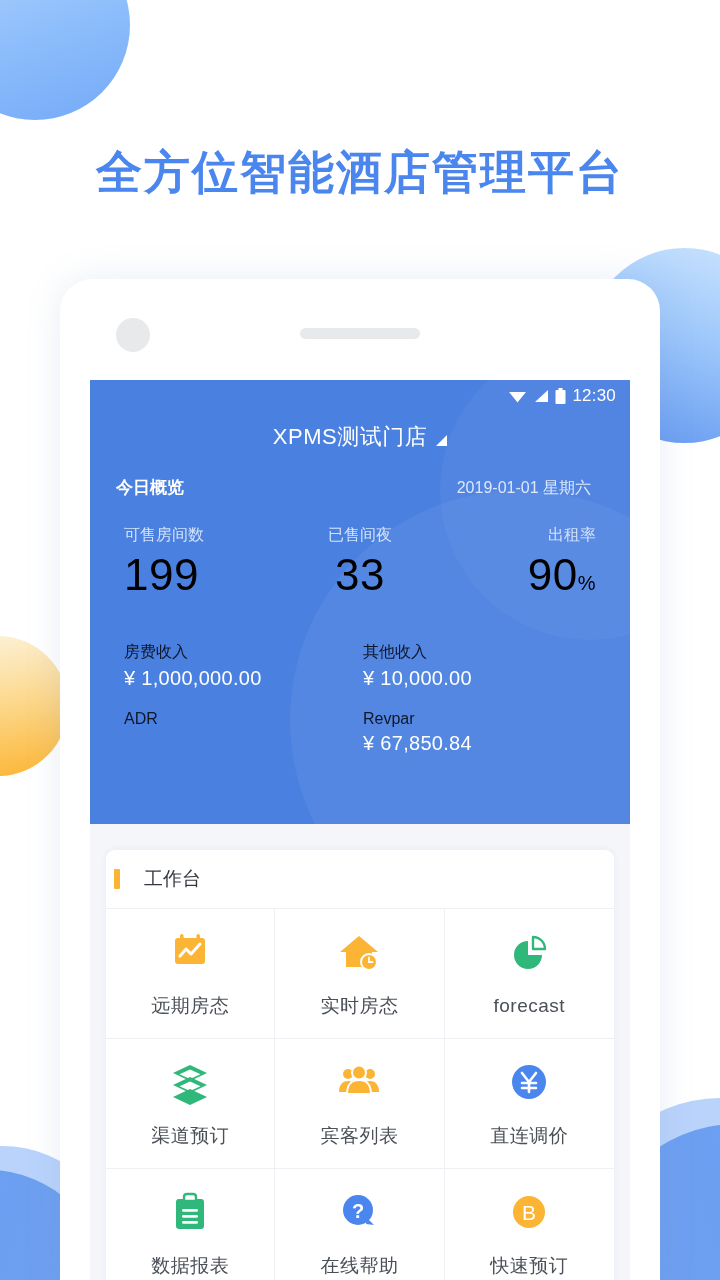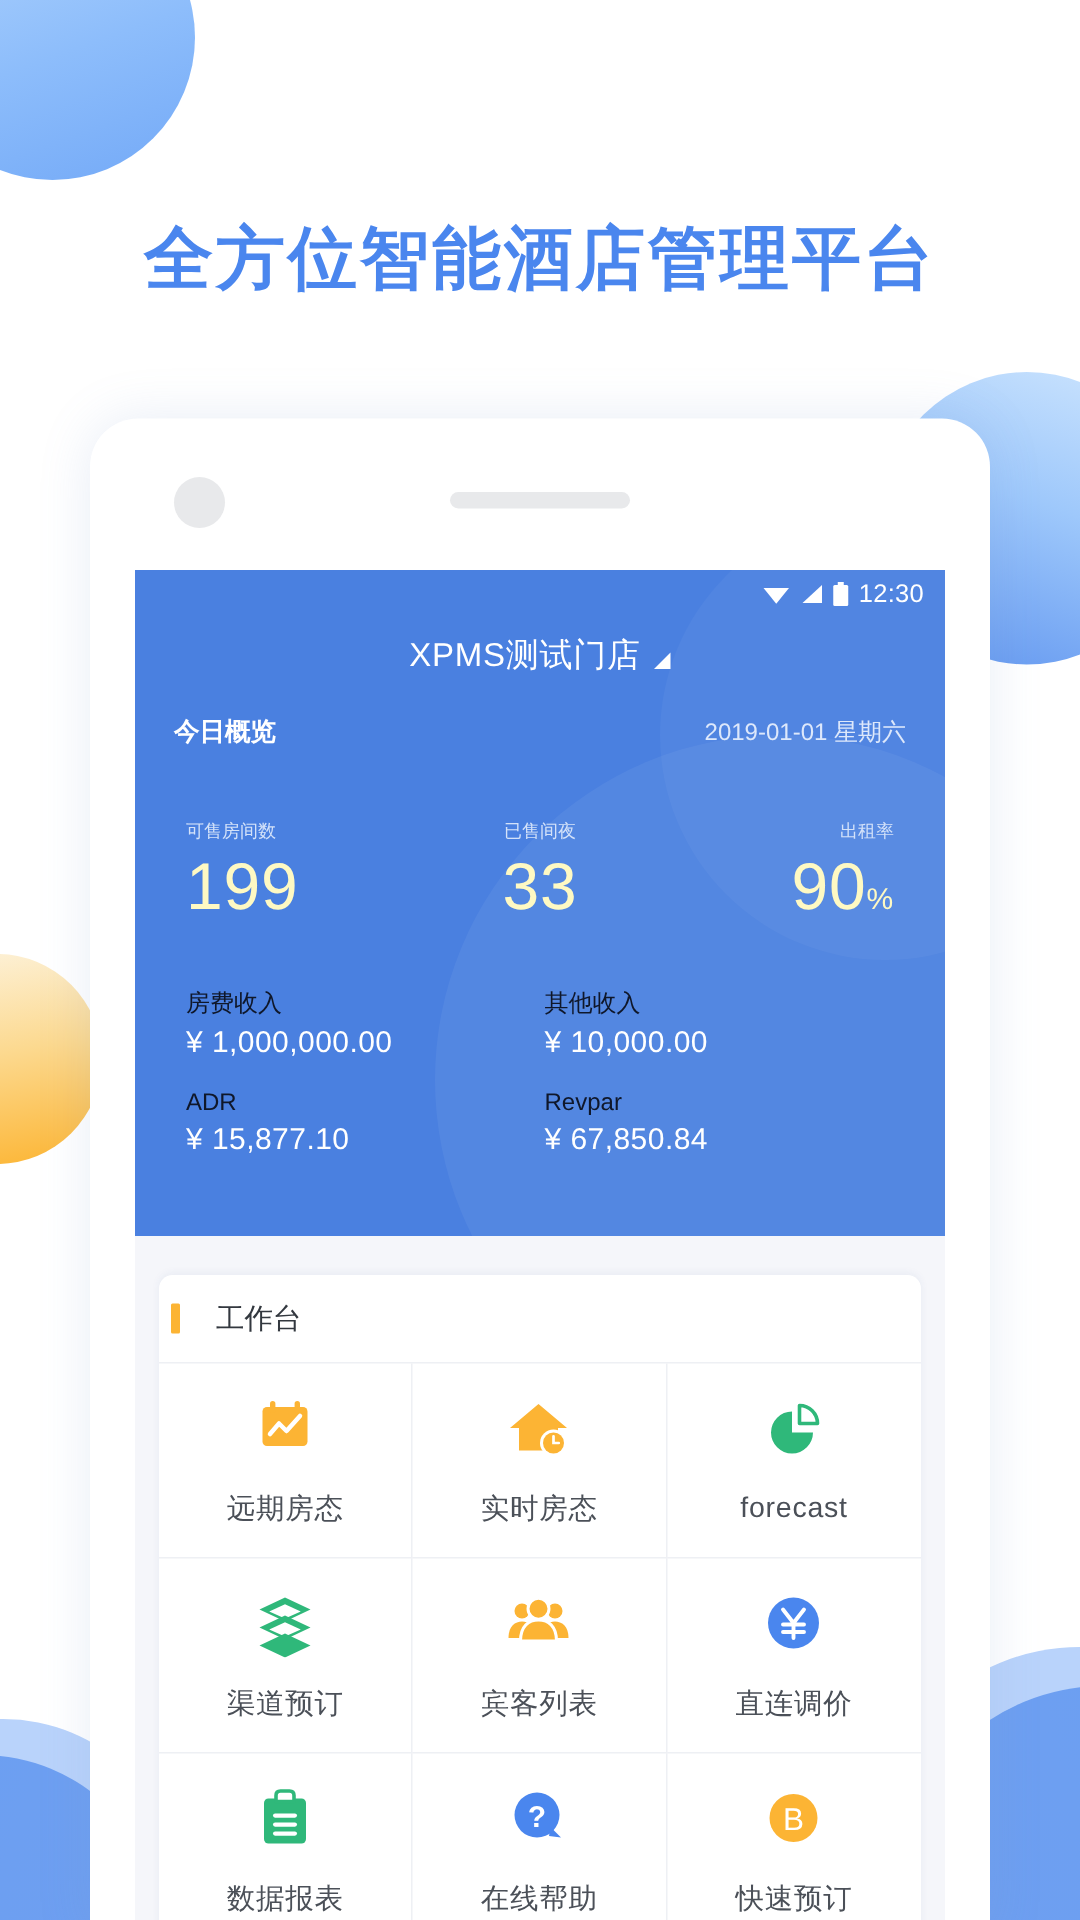--- a/index.html
+++ b/index.html
@@ -127,33 +127,33 @@
   .tri-down {
     width:0;height:0;
     border-left:11px solid transparent;
     border-bottom:11px solid #ffffff;
     transform:translateY(3px);
   }
 
   
   .ov-row {
     display:flex; align-items:baseline; justify-content:space-between;
-    padding:14px 26px 0 26px; color:#fff;
+    padding:14px 39px 0 26px; color:#fff;
   }
   .ov-title { font-size:17px; font-weight:bold; }
   .ov-date { font-size:16px; color:#dde8fb; }
 
   
   .kpi-row { display:flex; padding:26px 22px 0 22px; }
   .kpi { flex:1; }
   .kpi.k1 { text-align:left; padding-left:12px; }
   .kpi.k2 { text-align:center; }
   .kpi.k3 { text-align:right; padding-right:12px; }
-  .kpi-label { font-size:12px; color:#d4e2f9; margin-bottom:6px;margin-top:21px; }
-  .kpi-val { font-size:44px; color:#fef9c3; line-height:1.04; letter-spacing:.5px; }
+  .kpi-label { font-size:16px; color:#d4e2f9; margin-bottom:6px; }
+  .kpi-val { font-size:44px; color:#000000; line-height:1.04; letter-spacing:.5px; }
   .kpi-unit { font-size:20px; }
 
   
   .money-grid {
     display:grid; grid-template-columns:1fr 1fr;
     padding:44px 28px 0 34px; row-gap:4px;
   }
   .m-label { font-size:16px; color:#0f172a; margin-bottom:4px; }
   .m-val { font-size:20px; color:#ffffff; margin-bottom:16px; letter-spacing:.3px; }
 
@@ -262,21 +262,20 @@
         <div>
           <div class="m-label">房费收入</div>
           <div class="m-val">¥ 1,000,000.00</div>
         </div>
         <div>
           <div class="m-label">其他收入</div>
           <div class="m-val">¥ 10,000.00</div>
         </div>
         <div>
           <div class="m-label">ADR</div>
-          <div class="m-val">¥ 15,877.10</div>
         </div>
         <div>
           <div class="m-label">Revpar</div>
           <div class="m-val">¥ 67,850.84</div>
         </div>
       </div>
 
     </div>
   </div>
 

